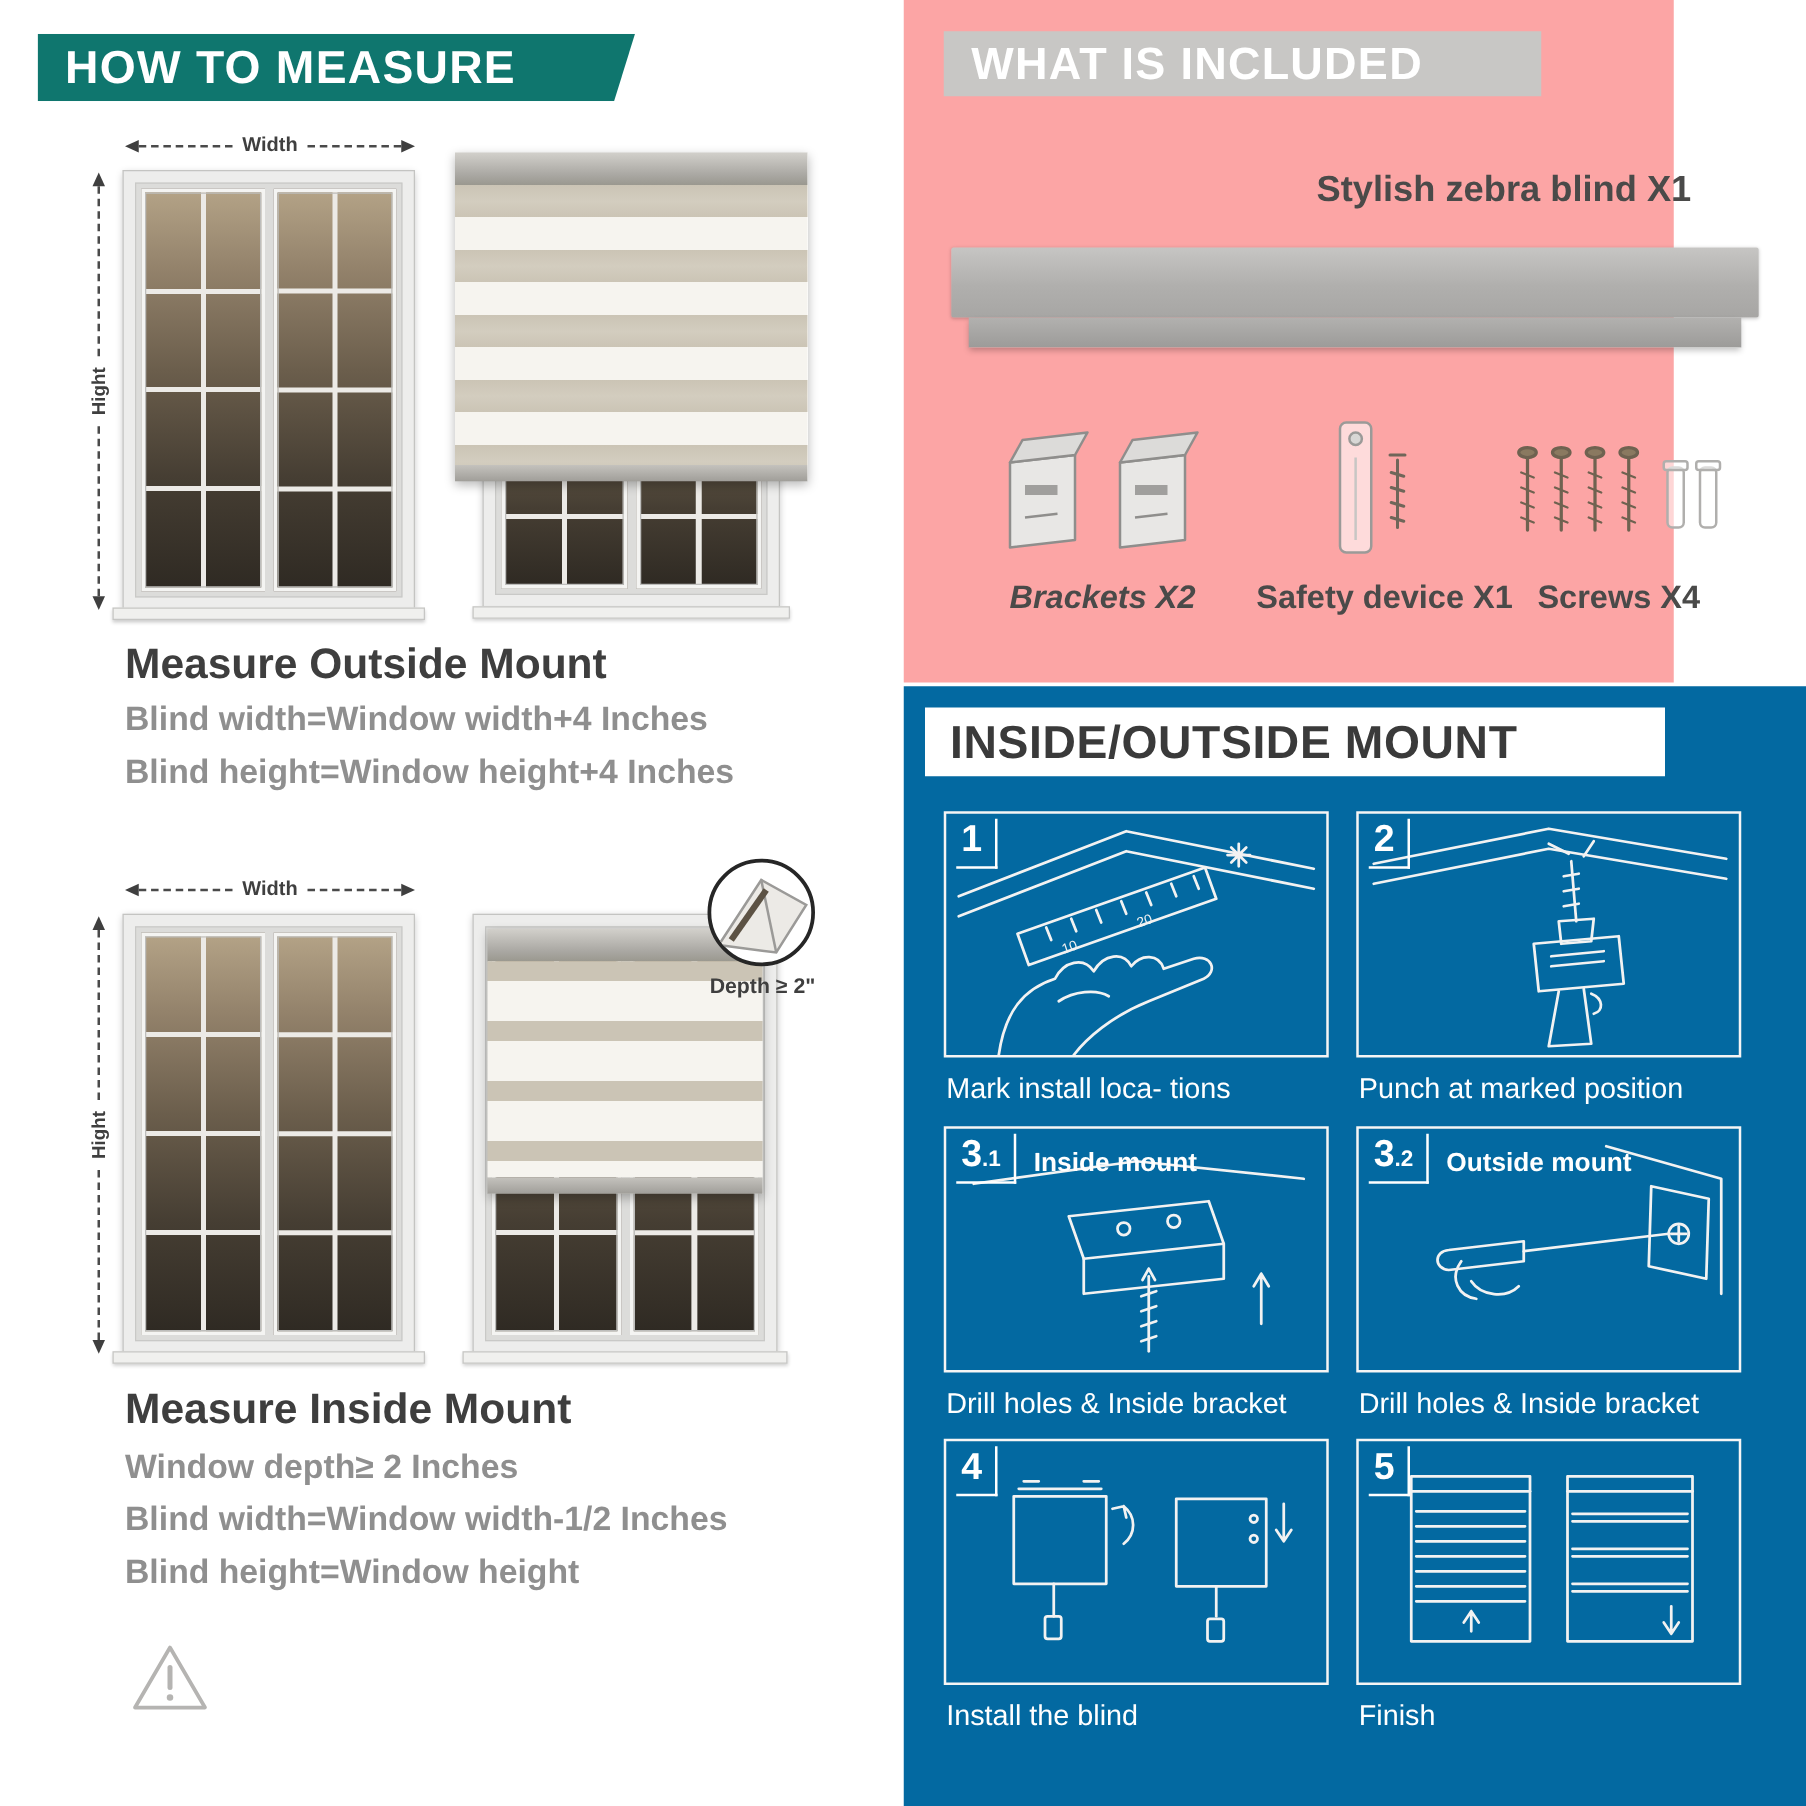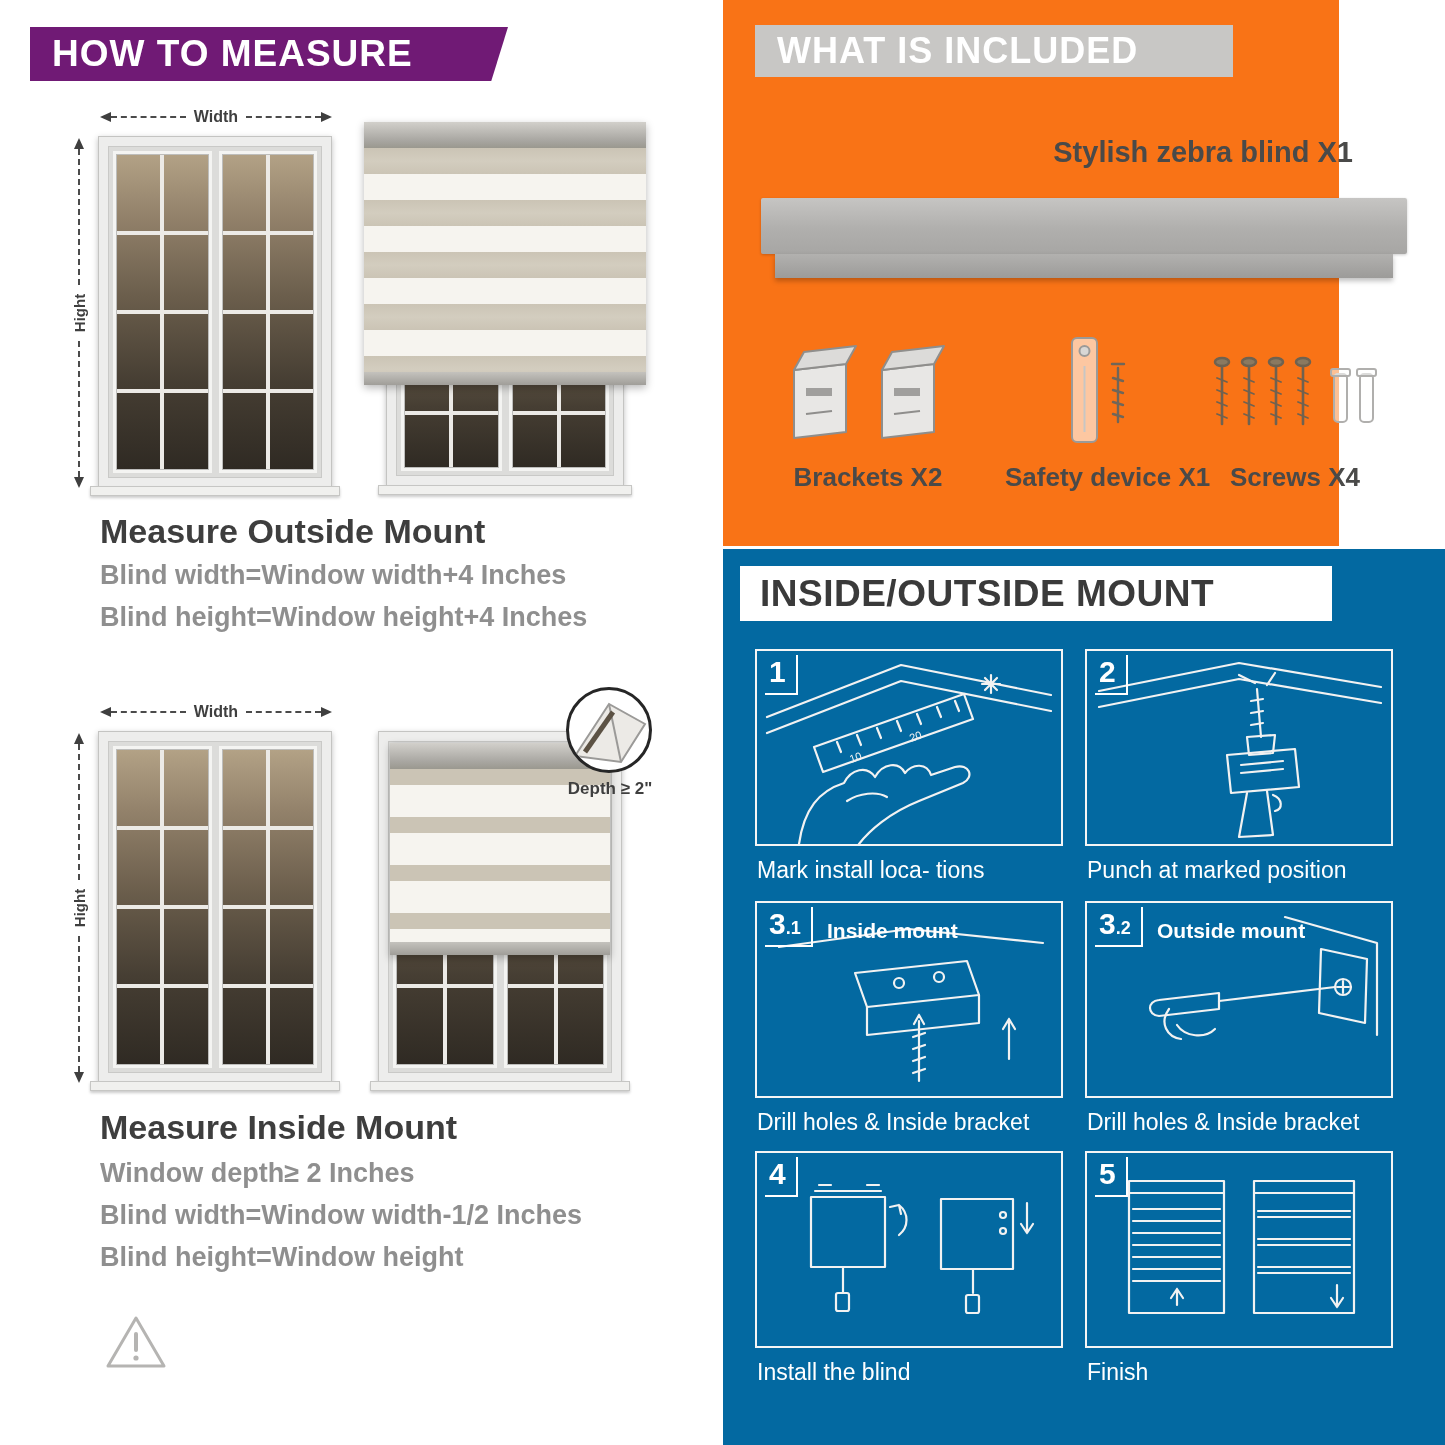--- a/index.html
+++ b/index.html
@@ -5,21 +5,21 @@
   * { margin:0; padding:0; box-sizing:border-box; }
   body { background:#ffffff; }
   .page {
     position:relative; width:1445px; height:1445px; background:#ffffff;
     font-family:"Liberation Sans", sans-serif; overflow:hidden;
   }
 
   
   .banner-left {
     position:absolute; left:30px; top:27px; width:478px; height:54px;
-    background:#701a75; color:#fff; font-size:37px; font-weight:bold;
+    background:#0f766e; color:#fff; font-size:37px; font-weight:bold;
     line-height:54px; padding-left:22px; letter-spacing:1px;
     clip-path:polygon(0 0,100% 0,96.5% 100%,0 100%);
   }
 
   .window { position:absolute; background:#ededec; border:1px solid #c4c4c2;
     box-shadow:0 2px 6px rgba(0,0,0,.25); padding:9px; }
   .win-inner { width:100%; height:100%; background:#dcdcda; display:flex; gap:7px;
     padding:4px; border:1px solid #c9c9c7; }
   .sash { flex:1; border:3px solid #f4f4f2; box-shadow:inset 0 0 0 1px #bdbdbb;
     background-color:#5c5244;
@@ -59,21 +59,21 @@
 
   .depth-circle { position:absolute; left:566px; top:687px; width:86px; height:86px;
     border:3px solid #262626; border-radius:50%; background:#fff; overflow:hidden; z-index:5; }
   .depth-label { position:absolute; left:552px; top:779px; width:116px; text-align:center;
     font-size:17px; font-weight:bold; color:#3f3f3f; z-index:5; }
 
   .warn-text { position:absolute; left:180px; top:1320px; width:438px;
     font-size:17px; line-height:1.35; color:#a9a9a9; }
 
   
-  .inc-panel { position:absolute; left:723px; top:0; width:616px; height:546px; background:#f97316; }
+  .inc-panel { position:absolute; left:723px; top:0; width:616px; height:546px; background:#fca5a5; }
   .inc-banner { position:absolute; left:32px; top:25px; width:478px; height:52px;
     background:#c8c7c5; color:#fff; font-size:36px; font-weight:bold; line-height:52px;
     padding-left:22px; letter-spacing:1px; }
   .inc-blind-label { position:absolute; left:14px; top:136px; width:100%; text-align:right;
     font-size:29px; font-weight:bold; color:#4a4a49; }
   .rail-top { position:absolute; left:38px; top:198px; width:646px; height:56px;
     background:linear-gradient(180deg,#c6c5c3,#b0afad 55%,#a7a6a4); border-radius:2px;
     box-shadow:0 1px 3px rgba(0,0,0,.2); }
   .rail-under { position:absolute; left:52px; top:254px; width:618px; height:24px;
     background:linear-gradient(180deg,#b2b1af,#9c9b99); box-shadow:0 3px 5px rgba(0,0,0,.25); }
@@ -194,21 +194,21 @@
     <path d="M33 22 L33 38" stroke="#b5b4b2" stroke-width="4" stroke-linecap="round"></path>
     <circle cx="33" cy="46" r="2.6" fill="#b5b4b2"></circle>
   </svg>
 
   <div class="inc-panel">
     <div class="inc-banner">WHAT IS INCLUDED</div>
     <div class="inc-blind-label">Stylish zebra blind X1</div>
     <div class="rail-top"></div>
     <div class="rail-under"></div>
 
-    <div class="inc-item" style="left:50px; top:326px; width:190px;">
+    <div class="inc-item" style="left:64px; top:326px; width:190px;font-style:italic;">
       <div class="inc-art">
         <svg width="176" height="118" viewBox="0 0 176 118">
           <g stroke="#8f8e8c" stroke-width="2" stroke-linejoin="round">
             <path d="M14 34 L66 28 L66 96 L14 102 Z" fill="#e8e7e5"></path>
             <path d="M14 34 L24 16 L76 10 L66 28 Z" fill="#dcdbd9"></path>
             <rect x="26" y="52" width="26" height="8" fill="#a09f9d" stroke="none"></rect>
             <path d="M26 78 L52 75" fill="none"></path>
           </g>
           <g stroke="#8f8e8c" stroke-width="2" stroke-linejoin="round" transform="translate(88,0)">
             <path d="M14 34 L66 28 L66 96 L14 102 Z" fill="#e8e7e5"></path>

